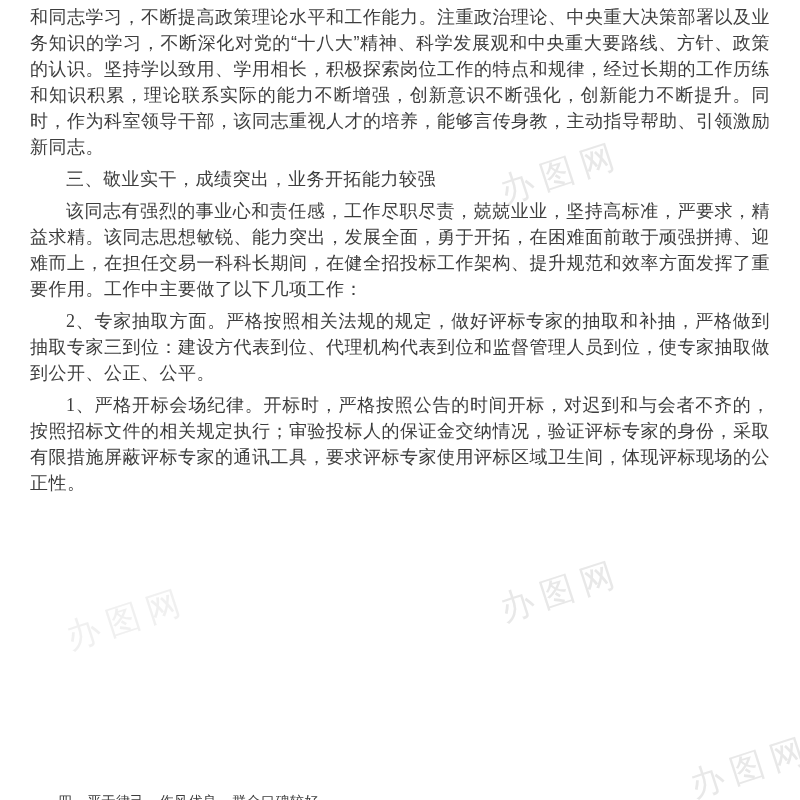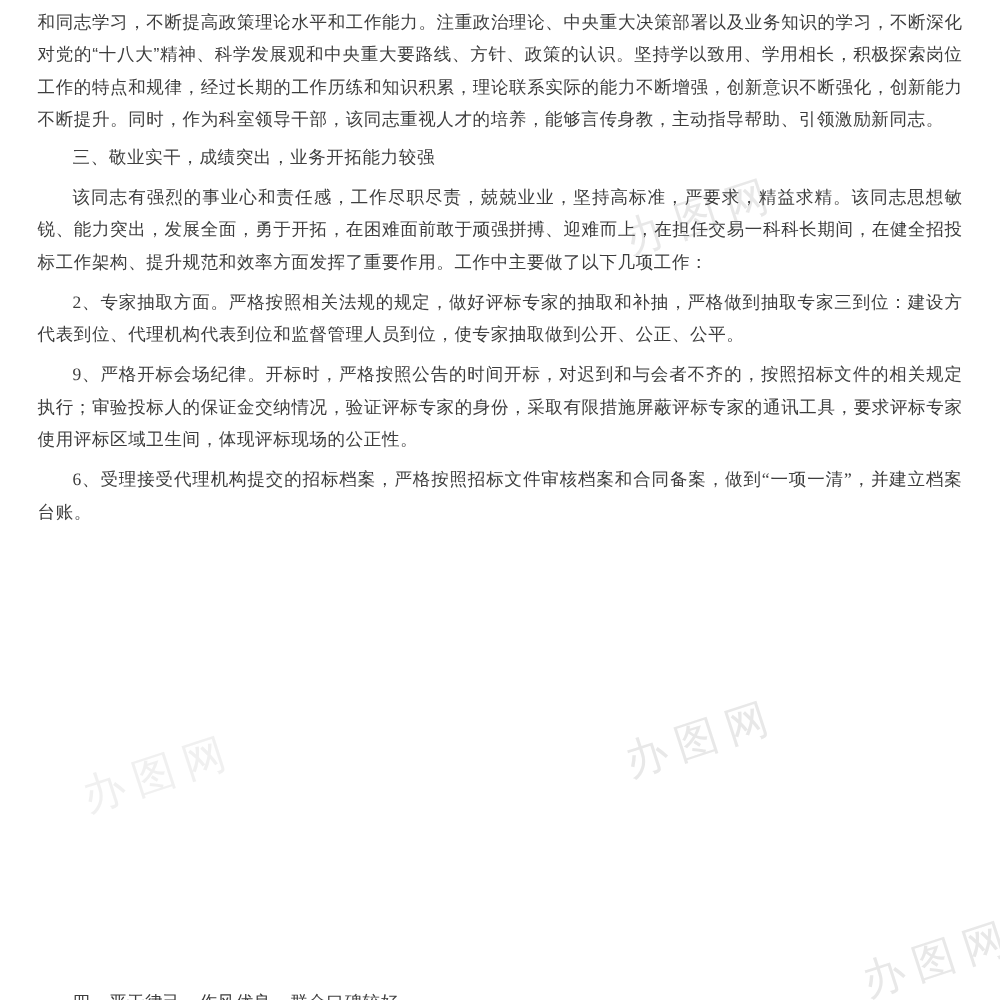--- a/index.html
+++ b/index.html
@@ -17,21 +17,21 @@
     color: #3d3d3d;
     box-sizing: border-box;
     padding: 4px 30px 0 30px;
   }
   .doc-body {
     position: relative;
     z-index: 2;
   }
   p.para {
     margin: 0 0 6px 0;
-    font-size: 14px;
+    font-size: 18px;
     line-height: 26px;
     text-align: justify;
     letter-spacing: 0.5px;
     word-break: break-all;
   }
   p.para.indent {
     text-indent: 2em;
     font-family: Liberation Serif, serif;
   }
   p.para.gap-before {
@@ -75,19 +75,18 @@
   <span class="watermark wm-1">办图网</span>
   <span class="watermark wm-2">办图网</span>
   <span class="watermark wm-3">办图网</span>
   <span class="watermark wm-4">办图网</span>
 
   <div class="doc-body">
     <p class="para">和同志学习，不断提高政策理论水平和工作能力。注重政治理论、中央重大决策部署以及业务知识的学习，不断深化对党的“十八大”精神、科学发展观和中央重大要路线、方针、政策的认识。坚持学以致用、学用相长，积极探索岗位工作的特点和规律，经过长期的工作历练和知识积累，理论联系实际的能力不断增强，创新意识不断强化，创新能力不断提升。同时，作为科室领导干部，该同志重视人才的培养，能够言传身教，主动指导帮助、引领激励新同志。</p>
     <p class="para indent">三、敬业实干，成绩突出，业务开拓能力较强</p>
     <p class="para indent">该同志有强烈的事业心和责任感，工作尽职尽责，兢兢业业，坚持高标准，严要求，精益求精。该同志思想敏锐、能力突出，发展全面，勇于开拓，在困难面前敢于顽强拼搏、迎难而上，在担任交易一科科长期间，在健全招投标工作架构、提升规范和效率方面发挥了重要作用。工作中主要做了以下几项工作：</p>
     <p class="para indent">2、专家抽取方面。严格按照相关法规的规定，做好评标专家的抽取和补抽，严格做到抽取专家三到位：建设方代表到位、代理机构代表到位和监督管理人员到位，使专家抽取做到公开、公正、公平。</p>
-    <p class="para indent">9、严格开标会场纪律。开标时，严格按照公告的时间开标，对迟到和与会者不齐的，按照招标文件的相关规定执行；审验投标人的保证金交纳情况，验证评标专家的身份，采取有限措施屏蔽评标专家的通讯工具，要求评标专家使用评标区域卫生间，体现评标现场的公正性。</p>
-    <p class="para indent">6、受理接受代理机构提交的招标档案，严格按照招标文件审核档案和合同备案，做到“一项一清”，并建立档案台账。</p>
+    <p class="para indent">1、严格开标会场纪律。开标时，严格按照公告的时间开标，对迟到和与会者不齐的，按照招标文件的相关规定执行；审验投标人的保证金交纳情况，验证评标专家的身份，采取有限措施屏蔽评标专家的通讯工具，要求评标专家使用评标区域卫生间，体现评标现场的公正性。</p>
   </div>
 
   <p class="partial-line">四、严于律己，作风优良，群众口碑较好</p>
 
 </div>
 
 </body></html>

